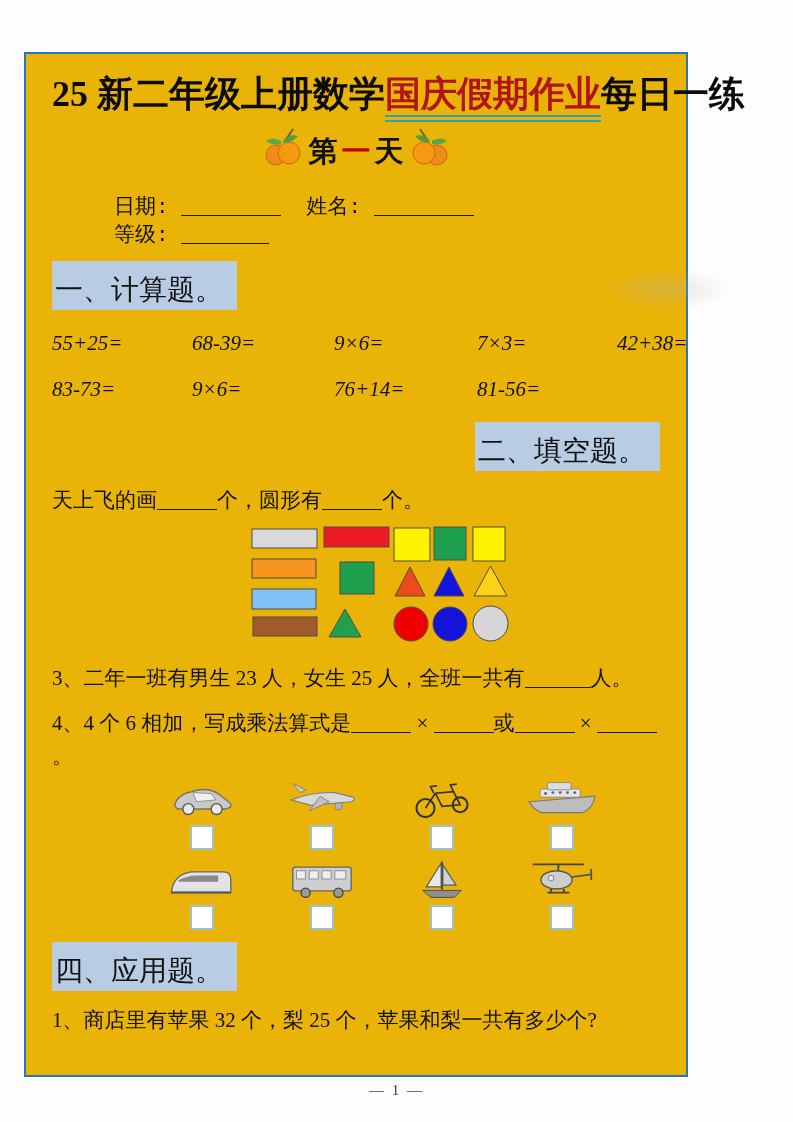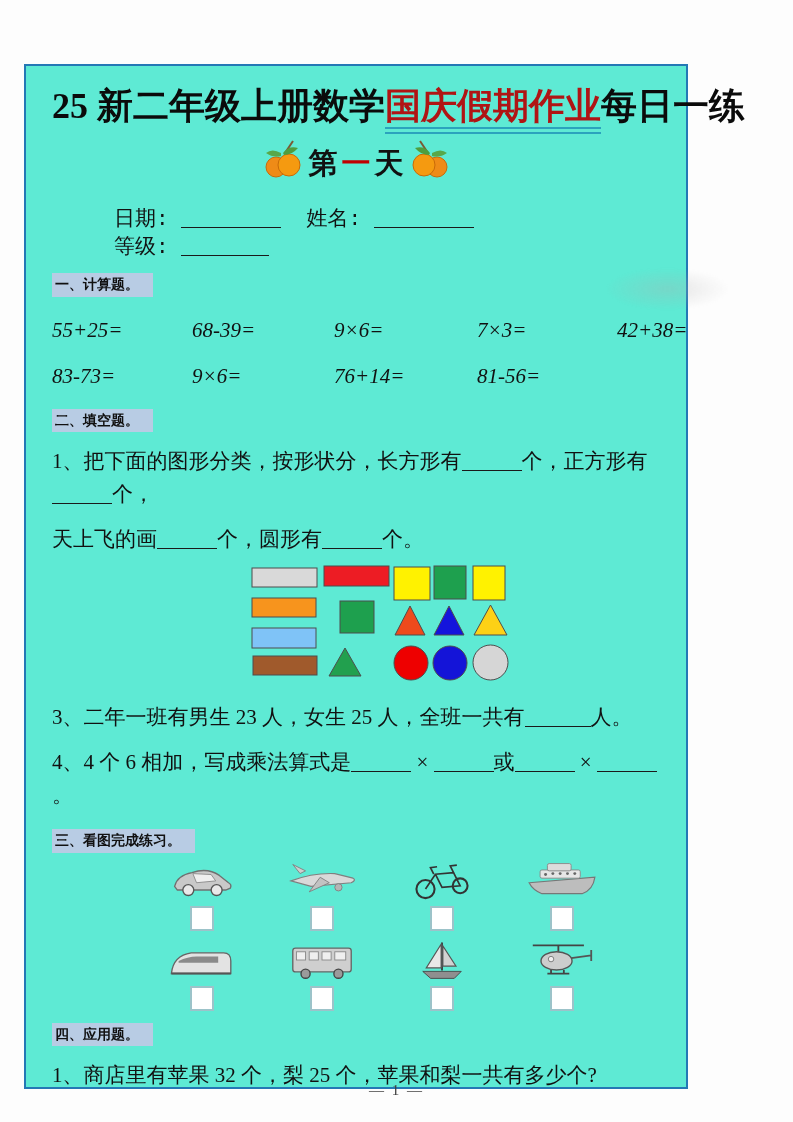--- a/index.html
+++ b/index.html
@@ -2,22 +2,22 @@
 <html><head>
 <meta charset="utf-8">
 <style>
   * { margin:0; padding:0; box-sizing:border-box; }
   body { background:#ffffff; }
   .page {
     position:relative; width:793px; height:1122px; background:#fdfdfd;
     font-family:"Liberation Serif","DejaVu Serif",serif; color:#111; overflow:hidden;
   }
   .frame {
-    position:absolute; left:24px; top:64px; width:664px; height:1025px;
-    border:2px solid #2478b5; background:#5eead4; padding:12px 26px 0 26px;
+    position:absolute; left:24px; top:52px; width:664px; height:1025px;
+    border:2px solid #2478b5; background:#eab308; padding:12px 26px 0 26px;
   }
   .title {
     text-align:center; font-size:36px; font-weight:bold; white-space:nowrap;
     letter-spacing:0px; margin-top:4px; color:#0b0b0b;
   }
   .title .red {
     color:#b01414; border-bottom:7px double #2ba3bd; padding-bottom:1px;
   }
   .day {
     display:flex; align-items:center; justify-content:center; gap:4px;
@@ -26,22 +26,22 @@
   .day .red { color:#c00000; }
   .meta { margin-top:16px; margin-left:62px; font-size:21px; }
   .meta .group { margin-right:20px; white-space:nowrap;font-family:Liberation Mono, monospace; }
   .blank {
     display:inline-block; border-bottom:1.6px solid #1a1a1a; height:19px;
     vertical-align:-3px;
   } .w60 { width:60px; } .w66 { width:66px; }
   .w90 { width:88px; } .w100 { width:100px; } .w300 { width:298px; }
   .sec-row { margin-top:13px; }
   .sec-head {
-    display:inline-block; background:#b8cce4; font-size:14px; font-weight:bold;
-    padding:3px 14px 3px 3px; line-height:1.25;
+    display:inline-block; background:#b8cce4; font-size:28px; font-weight:normal;
+    padding:11px 14px 3px 3px; line-height:1.25;
   }
   .calc-row {
     display:grid; grid-template-columns:140px 142px 143px 140px 1fr;
     font-size:21px; margin-top:21px; white-space:nowrap;font-style:italic;
   }
   .qline { font-size:21px; margin-top:13px; line-height:1.55; }
   .shapes-wrap { margin:8px 0 2px 198px; }
   .veh-grid {
     display:grid; grid-template-columns:120px 120px 120px 120px;
     margin-left:90px; margin-top:6px;
@@ -110,25 +110,22 @@
       <span>7×3=</span>
       <span>42+38=</span>
     </div>
     <div class="calc-row">
       <span>83-73=</span>
       <span>9×6=</span>
       <span>76+14=</span>
       <span>81-56=</span>
     </div>
 
-    <div class="sec-row" style="margin-top:20px;"><span class="sec-head">二、填空题。</span></div>
-
-    <div class="qline">
-      <span>1、把下面的图形分类，按形状分，长方形有</span><span class="blank w60"></span><span>个，正方形有</span><span class="blank w60"></span><span>个，</span>
-    </div>
+    <div class="sec-row" style="margin-top:20px;text-align:right;"><span class="sec-head">二、填空题。</span></div>
+
     <div class="qline">
       <span>天上飞的画</span><span class="blank w60"></span><span>个，圆形有</span><span class="blank w60"></span><span>个。</span>
     </div>
 
     <div class="shapes-wrap">
       <svg id="shapes-svg" width="262" height="120" viewBox="0 0 262 120">
           <rect x="2" y="4" width="65" height="19" fill="#d9d9d9" stroke="#4d4d4d" stroke-width="1"></rect>
           <rect x="2" y="34" width="64" height="19" fill="#f7941d" stroke="#4d4d4d" stroke-width="1"></rect>
           <rect x="2" y="64" width="64" height="20" fill="#7fc3f7" stroke="#4d4d4d" stroke-width="1"></rect>
           <rect x="3" y="92" width="64" height="19" fill="#a05a2c" stroke="#4d4d4d" stroke-width="1"></rect>
@@ -147,21 +144,20 @@
         </svg>
     </div>
 
     <div class="qline">
       <span>3、二年一班有男生 23 人，女生 25 人，全班一共有</span><span class="blank w66"></span><span>人。</span>
     </div>
     <div class="qline">
       <span>4、4 个 6 相加，写成乘法算式是</span><span class="blank w60"></span> <span>×</span> <span class="blank w60"></span><span>或</span><span class="blank w60"></span> <span>×</span> <span class="blank w60"></span><span>。</span>
     </div>
 
-    <div class="sec-row" style="margin-top:18px;"><span class="sec-head">三、看图完成练习。</span></div>
 
 
     <div class="veh-grid">
       <div class="veh-cell">
         <span class="veh-icon">
           <svg width="76" height="42" viewBox="0 0 80 46">
             <path d="M10 30 Q13 18 29 15 Q46 9 59 18 L69 26 Q73 28 71 32 L66 34 H13 Z" fill="#c9c9c9" stroke="#707070" stroke-width="1.5"></path>
             <path d="M30 16 L34 26 L55 24 L50 17 Z" fill="#efefef" stroke="#8a8a8a"></path>
             <circle cx="25" cy="34" r="6" fill="#e9e9e9" stroke="#555" stroke-width="1.5"></circle>
             <circle cx="56" cy="34" r="6" fill="#e9e9e9" stroke="#555" stroke-width="1.5"></circle>

